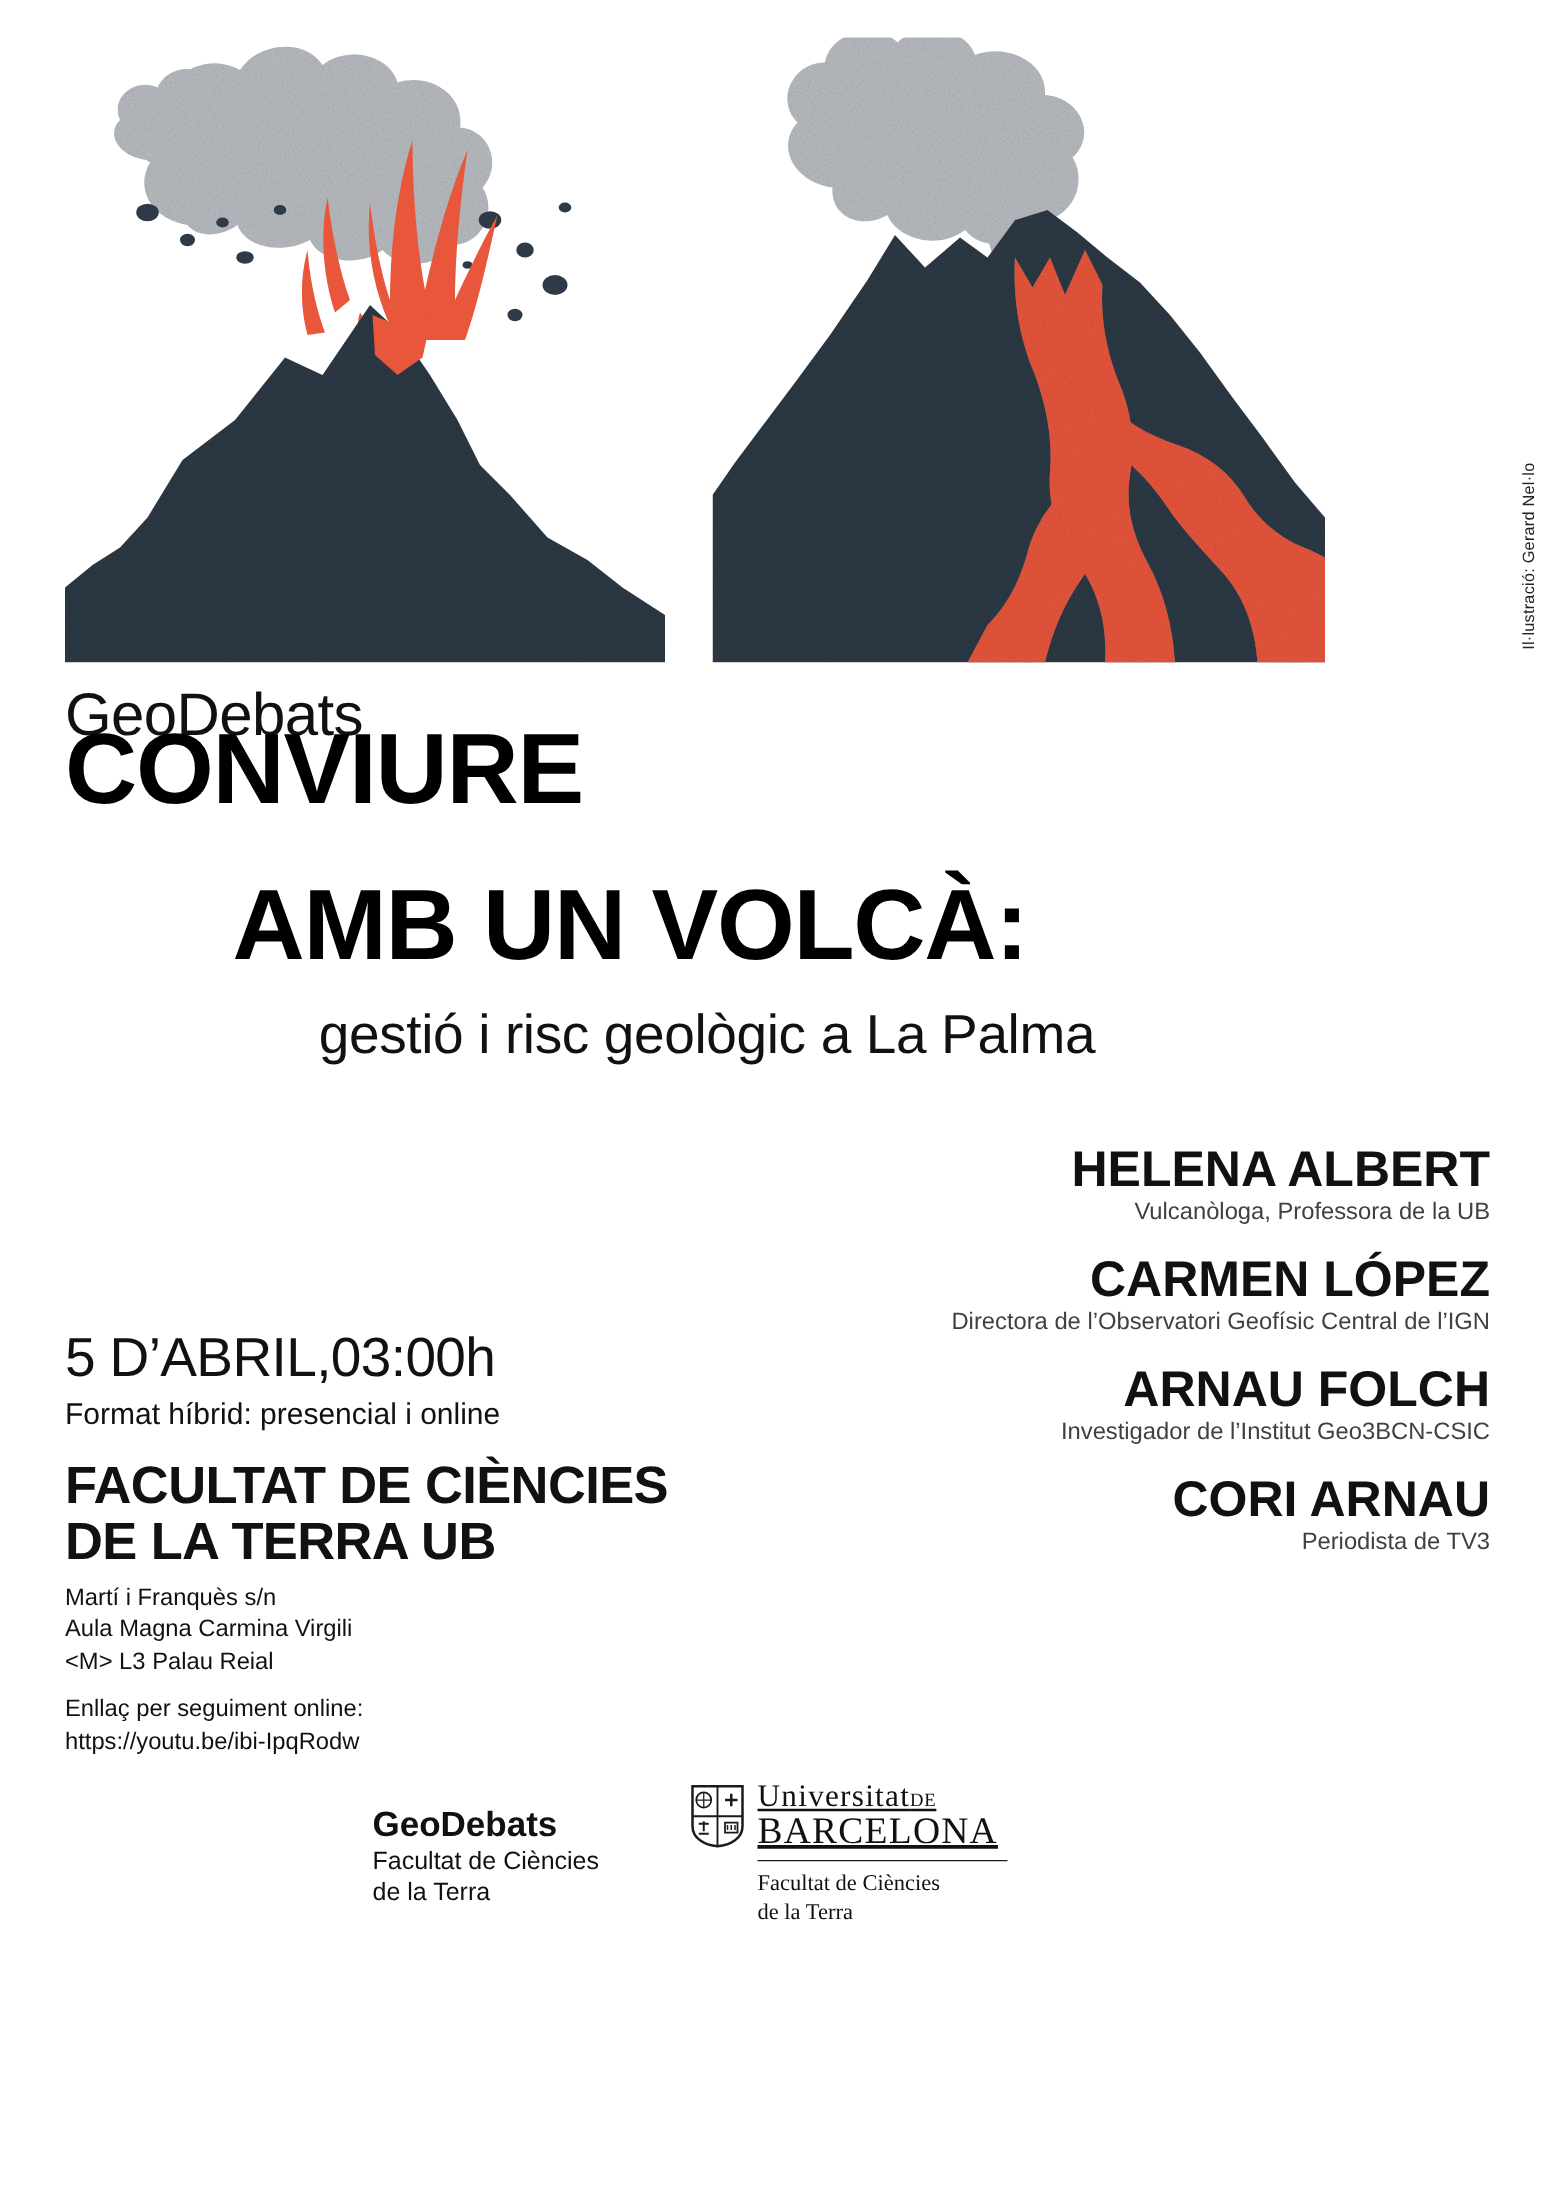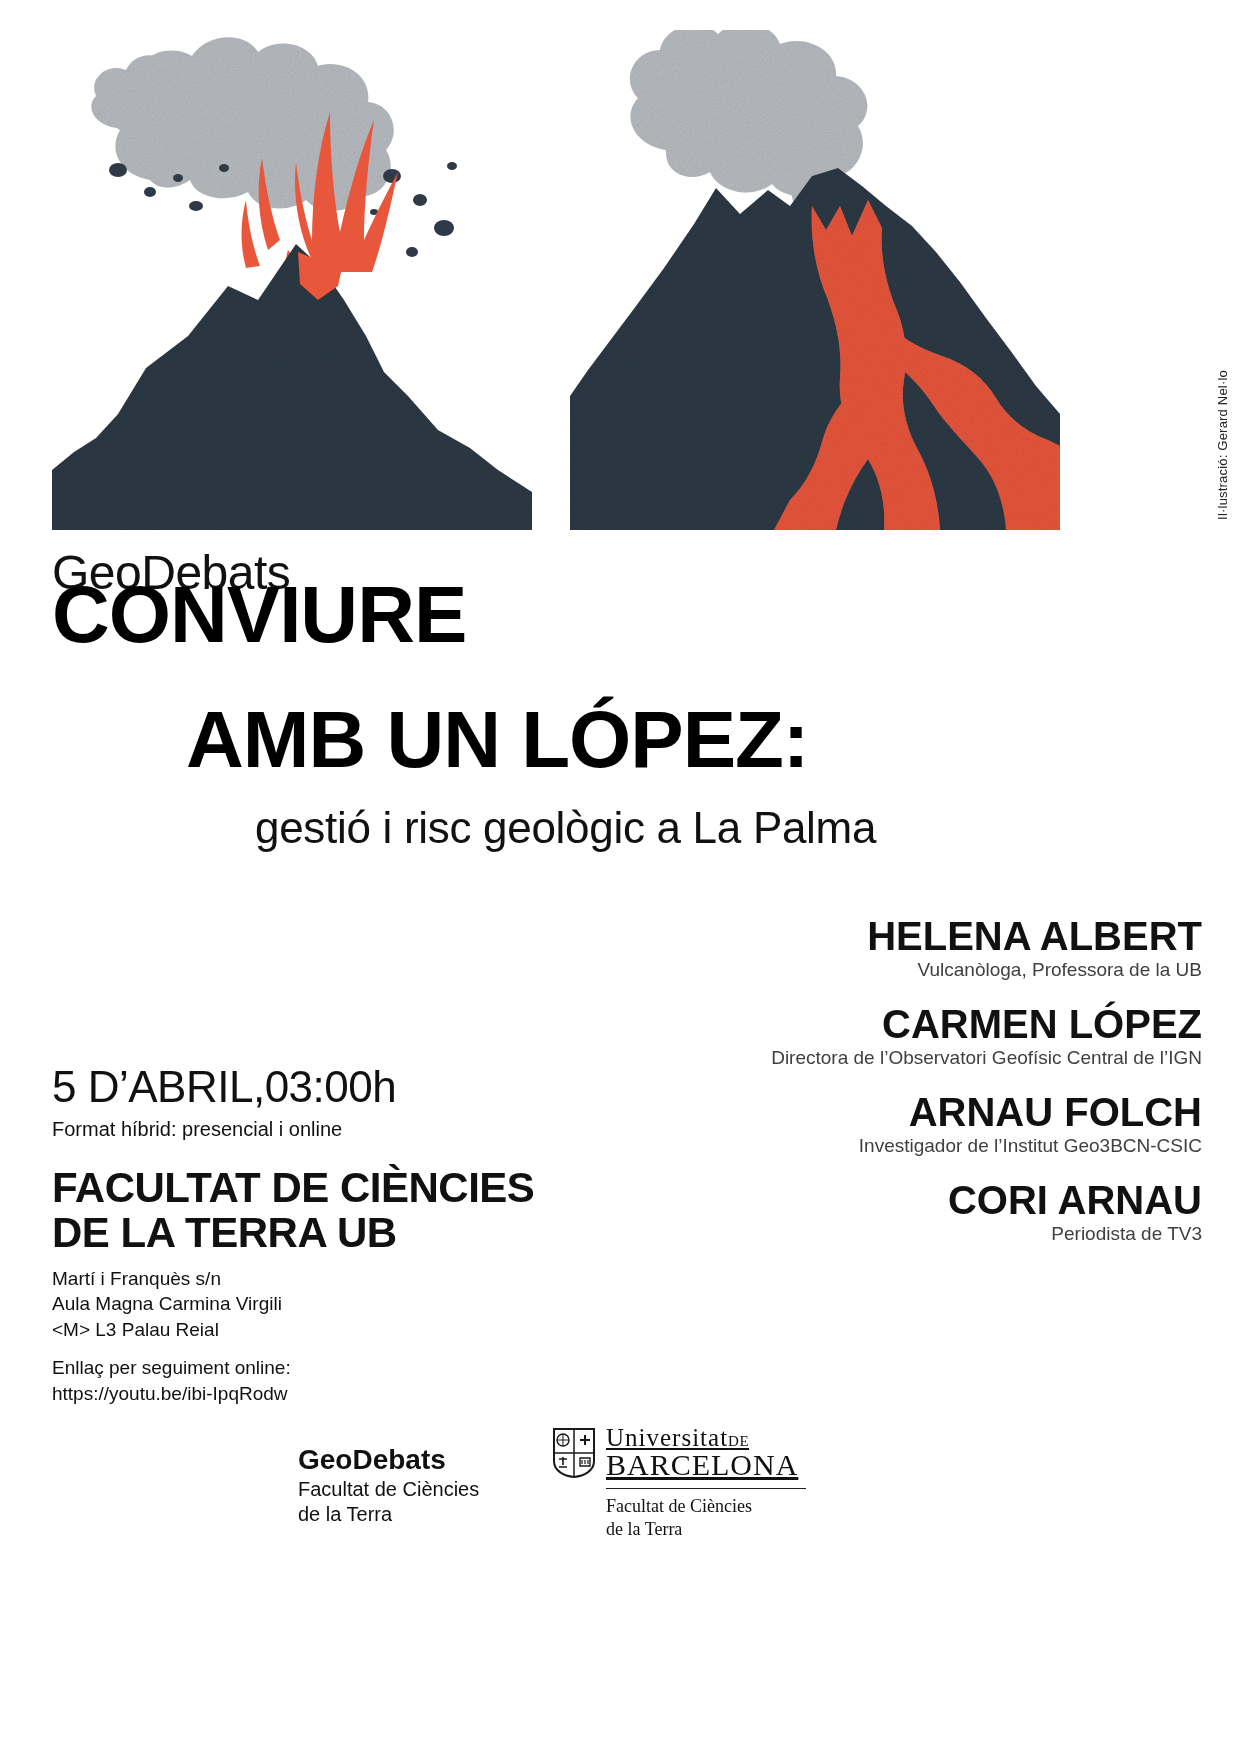--- a/index.html
+++ b/index.html
@@ -71,21 +71,21 @@
     top: 803px;
     font-size: 44px;
     font-weight: 400;
     color: #111;
     letter-spacing: -0.3px;
   }
 
   
   .speakers {
     position: absolute;
-    right: 38px;
+    right: 48px;
     top: 915px;
     width: 620px;
     text-align: right;
   }
   .speaker {
     margin-bottom: 22px;
   }
   .speaker-name {
     font-size: 40px;
     font-weight: 700;
@@ -106,21 +106,21 @@
     left: 52px;
     top: 1062px;
   }
   .date-line {
     font-size: 44px;
     font-weight: 400;
     color: #111;
     letter-spacing: -0.5px;
   }
   .format-line {
-    font-size: 20px;
+    font-size: 24px;
     color: #111;
     margin-top: 6px;
   }
 
   .venue-block {
     position: absolute;
     left: 52px;
     top: 1165px;
   }
   .venue-name {
@@ -333,21 +333,21 @@
         <path d="M856 388 C840 402 828 420 822 442 C816 464 806 484 790 500 L774 530 L836 530
           C842 504 852 482 866 462 C880 442 886 420 882 396 Z"></path>
       </g>
     </g>
   </svg>
   <div class="credit">Il·lustració: Gerard Nel·lo</div>
 </div>
 
 <div class="series-title">GeoDebats</div>
 <div class="main-title-1">CONVIURE</div>
-<div class="main-title-2">AMB UN LÓPEZ:</div>
+<div class="main-title-2">AMB UN VOLCÀ:</div>
 <div class="subtitle">gestió i risc geològic a La Palma</div>
 
 <div class="speakers">
   <div class="speaker">
     <div class="speaker-name">HELENA ALBERT</div>
     <div class="speaker-role">Vulcanòloga, Professora de la UB</div>
   </div>
   <div class="speaker">
     <div class="speaker-name">CARMEN LÓPEZ</div>
     <div class="speaker-role">Directora de l’Observatori Geofísic Central de l’IGN</div>

